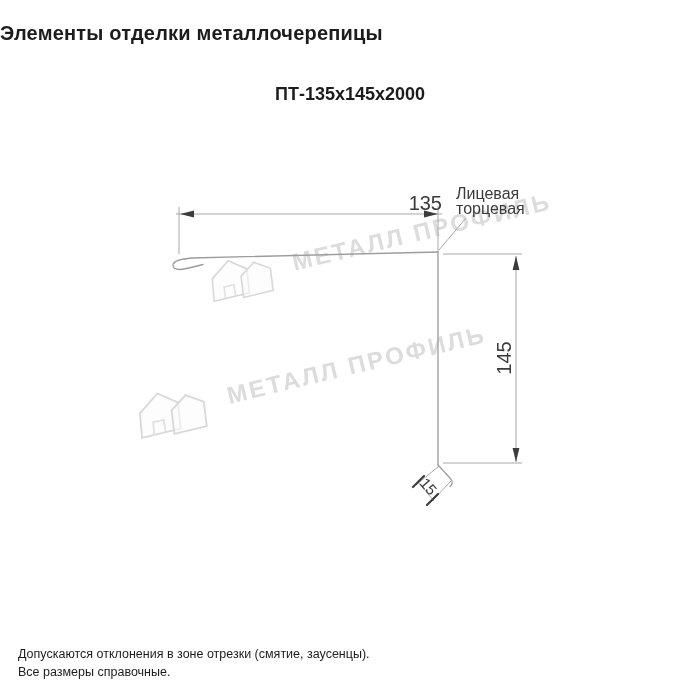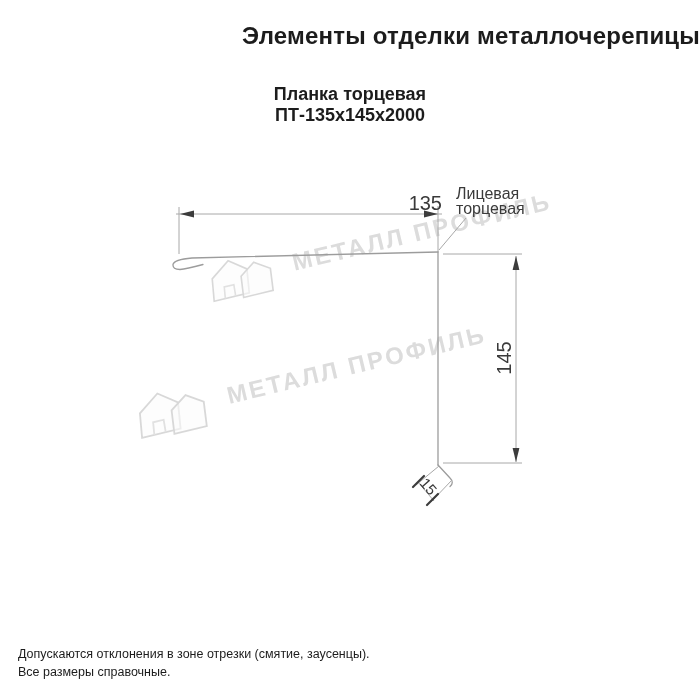--- a/index.html
+++ b/index.html
@@ -6,21 +6,21 @@
     --drawing-line:#9c9c9c;
     --dim-line:#a8a8a8;
     --dimension-arrow:#3c3c3c;
     --dimension-text:#3a3a3a;
     --watermark:#d6d6d6;
     --text:#1c1c1c;
   }
   html,body{margin:0;padding:0;}
   body{width:700px;height:700px;background:#ffffff;font-family:"Liberation Sans",sans-serif;position:relative;overflow:hidden;}
   .page{position:absolute;inset:0;}
-  .title{position:absolute;top:22px;left:0;width:700px;text-align:right;font-size:24px;font-weight:700;letter-spacing:.2px;color:var(--text);}
+  .title{position:absolute;top:22px;left:0;width:700px;text-align:left;font-size:20px;font-weight:700;letter-spacing:.2px;color:var(--text);}
   .subtitle{position:absolute;top:84px;left:0;width:700px;text-align:center;color:var(--text);}
   .subtitle .name{font-size:18px;font-weight:700;}
   .subtitle .code{font-size:18px;font-weight:700;margin-top:0;}
   .drawing{position:absolute;left:0;top:0;z-index:2;}
   .pline{fill:none;stroke:var(--drawing-line);stroke-width:1.3;stroke-linecap:round;stroke-linejoin:round;}
   .dline{fill:none;stroke:var(--dim-line);stroke-width:1;}
   .arrow{fill:var(--dimension-arrow);stroke:none;}
   .tick{fill:none;stroke:var(--dimension-arrow);stroke-width:2.2;stroke-linecap:round;}
   .dimtext{position:absolute;z-index:3;color:var(--dimension-text);font-size:20px;text-align:center;}
   .dimtext.small{font-size:15px;}
@@ -33,21 +33,20 @@
   .wm2{left:132px;top:390px;}
 </style>
 </head>
 <body>
 
 <div class="page">
 
   <div class="title">Элементы отделки металлочерепицы</div>
 
   <div class="subtitle">
-    <div class="name">Планка торцевая</div>
     <div class="code">ПТ-135х145х2000</div>
   </div>
 
   <div class="watermark wm1">
     <svg width="82" height="52" viewBox="0 0 100 62">
       <path d="M6 54 L10 27 L34 10 L54 25 L50 54 Z" fill="rgba(250,250,250,0.6)" stroke="#d2d2d2" stroke-width="2"></path>
       <path d="M42 58 L45 32 L64 19 L82 31 L79 58 Z" fill="rgba(250,250,250,0.6)" stroke="#d2d2d2" stroke-width="2"></path>
       <path d="M20 54 L22 40 L34 40 L33 54" fill="none" stroke="#dcdcdc" stroke-width="2"></path>
     </svg>
     <span class="wmtext">МЕТАЛЛ ПРОФИЛЬ</span>

